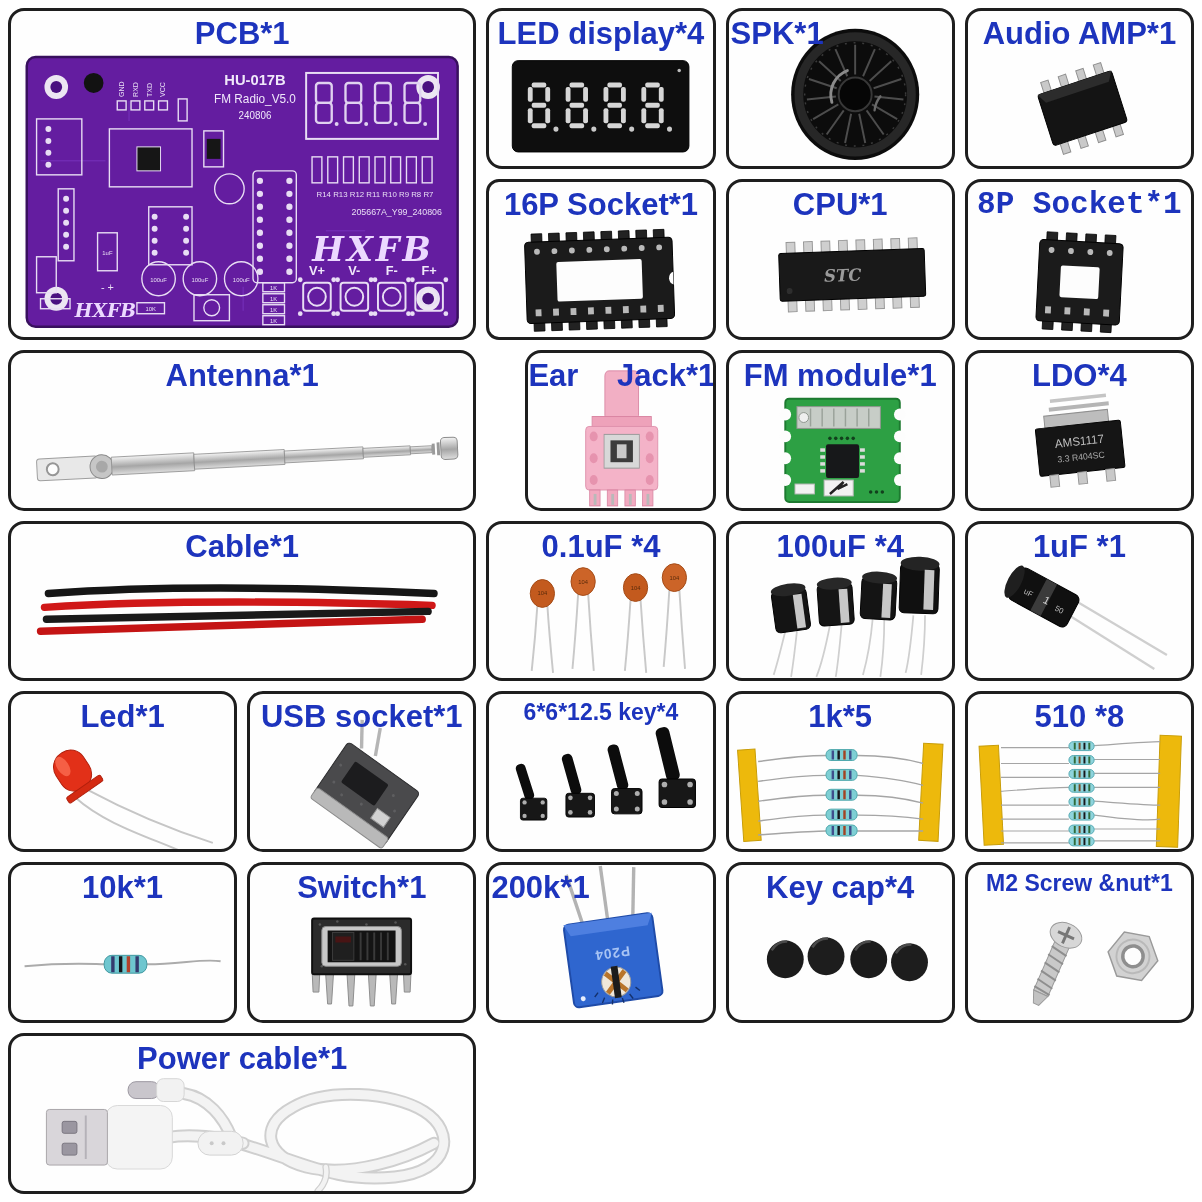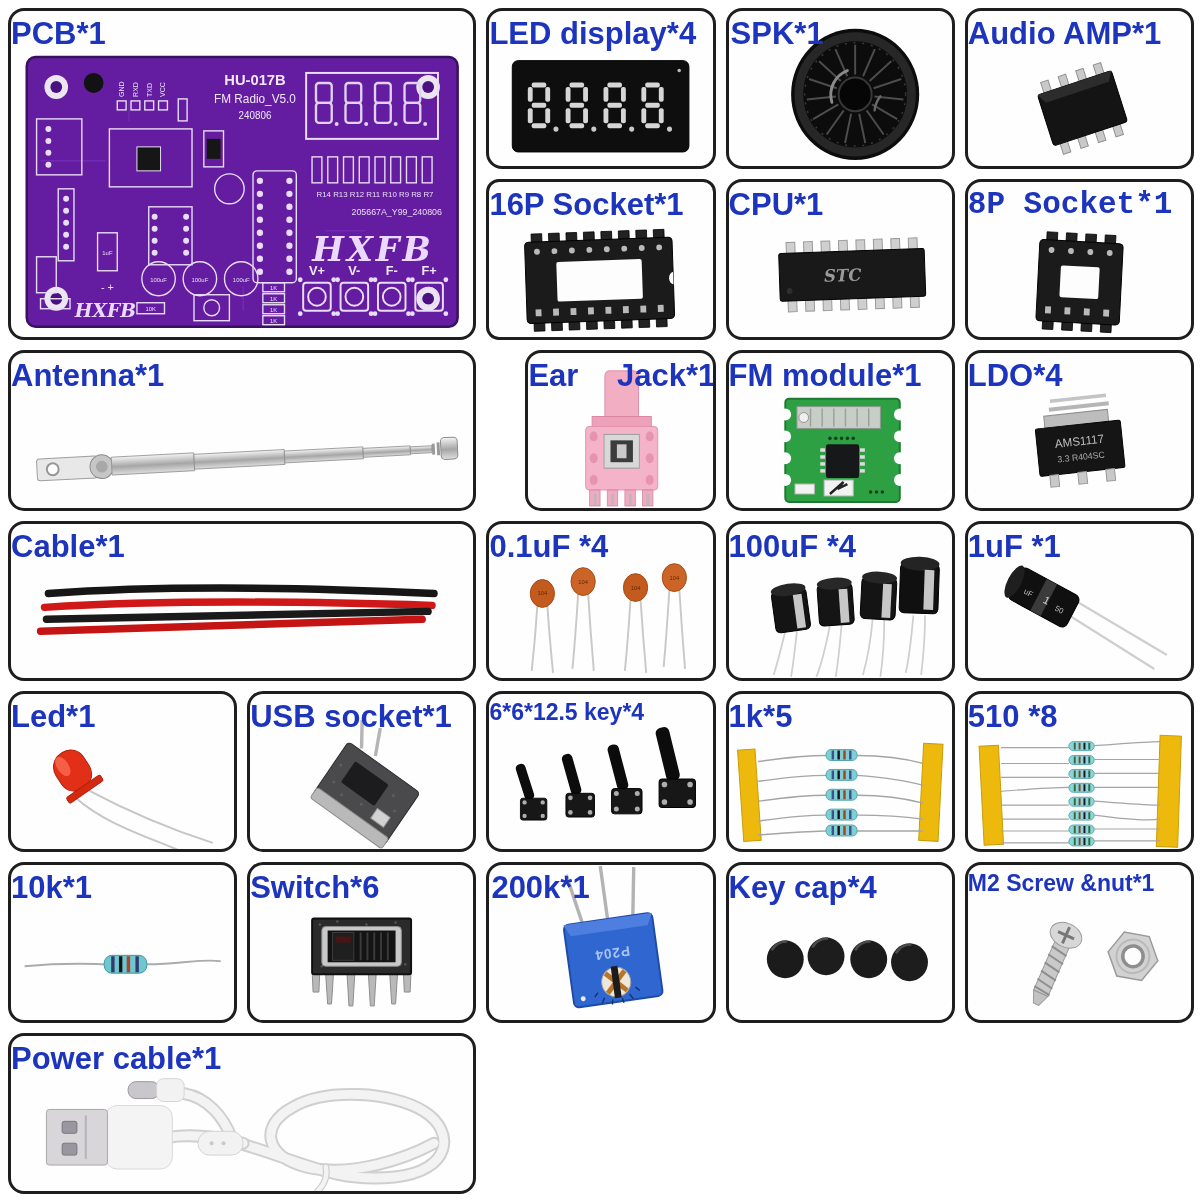--- a/index.html
+++ b/index.html
@@ -14,21 +14,21 @@
   }
   .cell{
     position:relative;
     border:3px solid #1e1e1e;
     border-radius:16px;
     background:#fefefe;
     overflow:hidden;
   }
   .label{
     position:relative;z-index:2;
-    text-align:left;
+    text-align:center;
     font-weight:bold;font-size:31px;line-height:1.15;
     color:#1d34bd;
     padding-top:5px;
     white-space:nowrap;
   }
   .label.left{text-align:left;padding-left:2px;}
   .label.sm{font-size:23px;}
   .label.spread{word-spacing:30px;}
   .art{position:absolute;inset:0;width:100%;height:100%;z-index:1;}
   
@@ -908,21 +908,21 @@
       <g stroke-width="3.5">
         <line x1="105" y1="92" x2="105" y2="108" stroke="#343a6e"></line>
         <line x1="113" y1="92" x2="113" y2="108" stroke="#15151a"></line>
         <line x1="121" y1="92" x2="121" y2="108" stroke="#b3402a"></line>
         <line x1="130" y1="92" x2="130" y2="108" stroke="#343a6e"></line>
       </g>
     </svg>
   </div>
 
   <div class="cell c-sw">
-    <div class="label">Switch*6</div>
+    <div class="label">Switch*1</div>
     <svg class="art" viewBox="0 0 230 156" preserveAspectRatio="none">
       <g fill="#b9b9b9" stroke="#8d8d8d">
         <polygon points="78,110 86,110 84,140 80,140"></polygon>
         <polygon points="100,110 108,110 106,142 102,142"></polygon>
         <polygon points="122,110 130,110 128,142 124,142"></polygon>
         <polygon points="144,110 152,110 150,140 146,140"></polygon>
         <polygon points="64,106 72,106 71,128 65,128"></polygon>
         <polygon points="158,106 166,106 165,128 159,128"></polygon>
       </g>
       <rect x="64" y="54" width="102" height="56" rx="2" fill="#2b2b2b" stroke="#0f0f0f" stroke-width="2"></rect>

